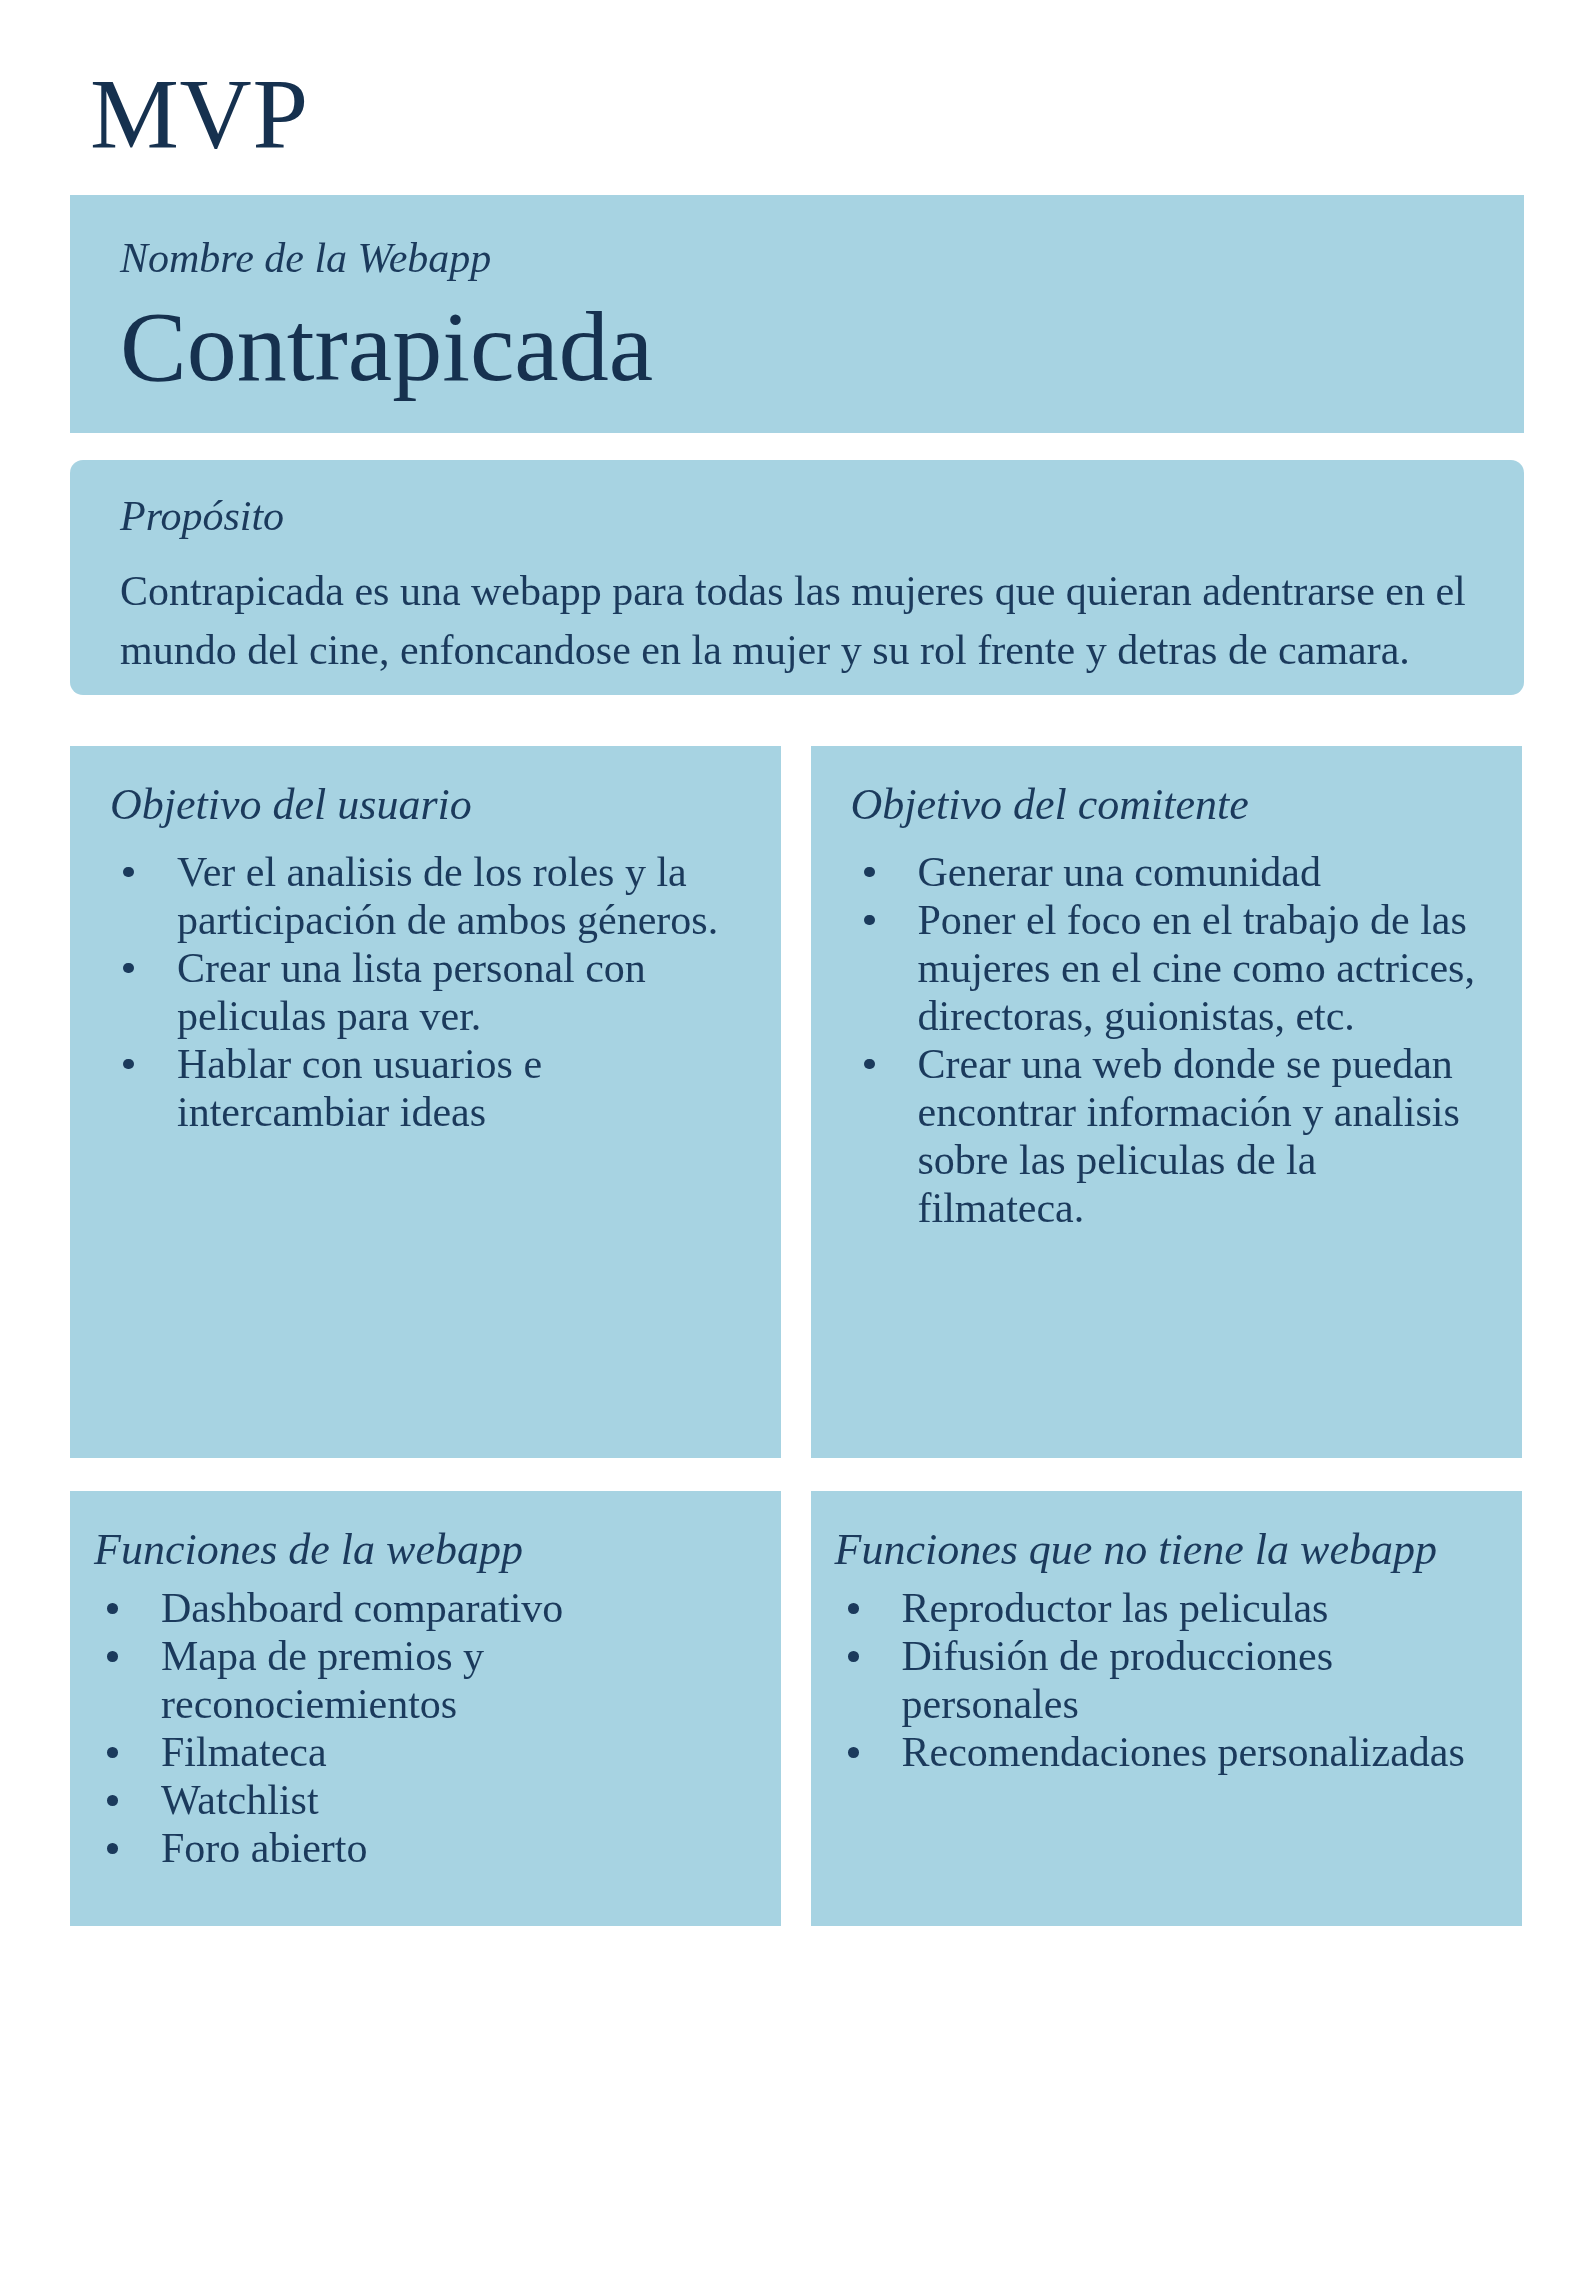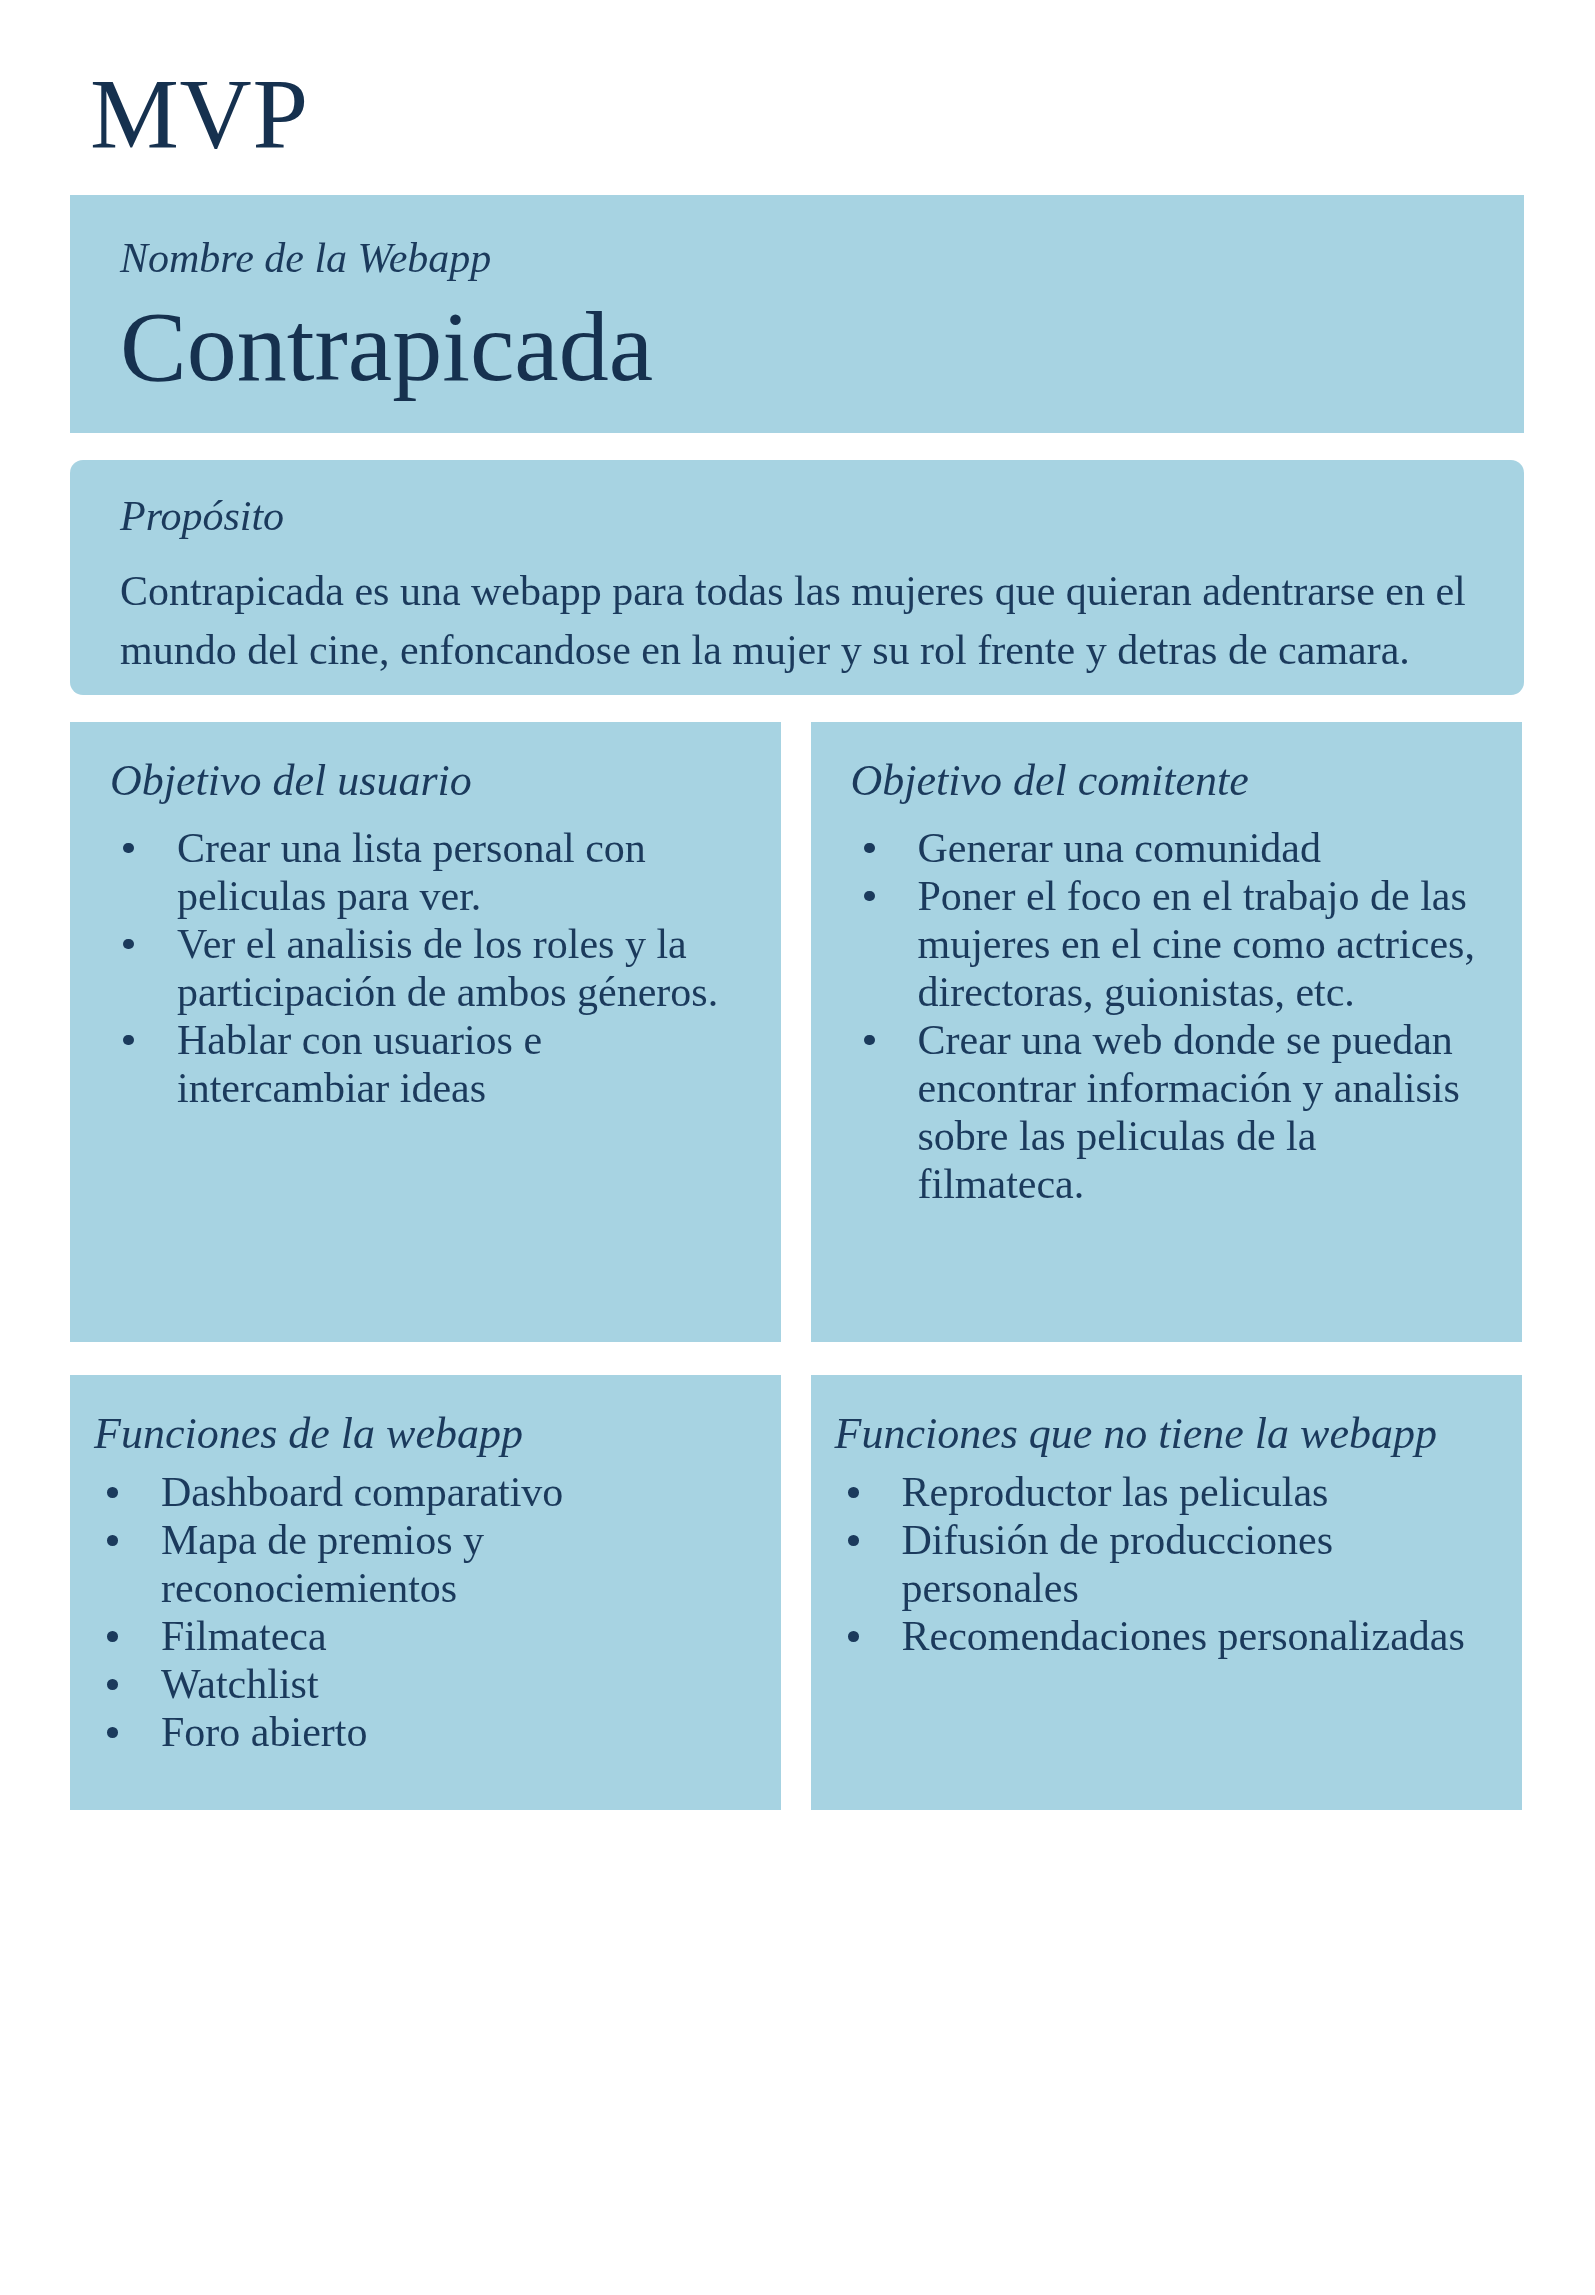--- a/index.html
+++ b/index.html
@@ -67,21 +67,21 @@
   
   .grid-row {
     margin-left: 70px;
     width: 1454px;
     display: grid;
     grid-template-columns: 711px 711px;
     column-gap: 29.5px;
   }
   .row-mid    { margin-top: 27px; }
   .row-bottom { margin-top: 33px; }
-  .row-mid .card-list    { height: 620px; }
+  .row-mid .card-list    { height: 712px; margin-top: 24px; }
   .row-bottom .card-list { height: 435px; padding-left: 24px; }
   .card-list {
     padding: 33px 40px 0 40px;
   }
   .card-list .card-heading { font-size: 44px; }
   .row-mid .bullet-list    { margin-top: 16.7px; }
   .row-bottom .bullet-list { margin-top: 8px; }
   ul.bullet-list {
     list-style: none;
     margin: 0;
@@ -120,22 +120,22 @@
   <section class="card card-purpose">
     <div class="card-heading">Propósito</div>
     <p class="purpose-body">Contrapicada es una webapp para todas las mujeres que quieran adentrarse en el mundo del cine, enfoncandose en la mujer y su rol frente y detras de camara.</p>
   </section>
 
   <div class="grid-row row-mid">
 
     <section class="card card-list">
       <div class="card-heading">Objetivo del usuario</div>
       <ul class="bullet-list">
+          <li>Ver el analisis de los roles y la participación de ambos géneros.</li>
           <li>Crear una lista personal con peliculas para ver.</li>
-          <li>Ver el analisis de los roles y la participación de ambos géneros.</li>
           <li>Hablar con usuarios e intercambiar ideas</li>
         </ul>
     </section>
 
     <section class="card card-list">
       <div class="card-heading">Objetivo del comitente</div>
       <ul class="bullet-list">
           <li>Generar una comunidad</li>
           <li>Poner el foco en el trabajo de las mujeres en el cine como actrices, directoras, guionistas, etc.</li>
           <li>Crear una web donde se puedan encontrar información y analisis sobre las peliculas de la filmateca.</li>

